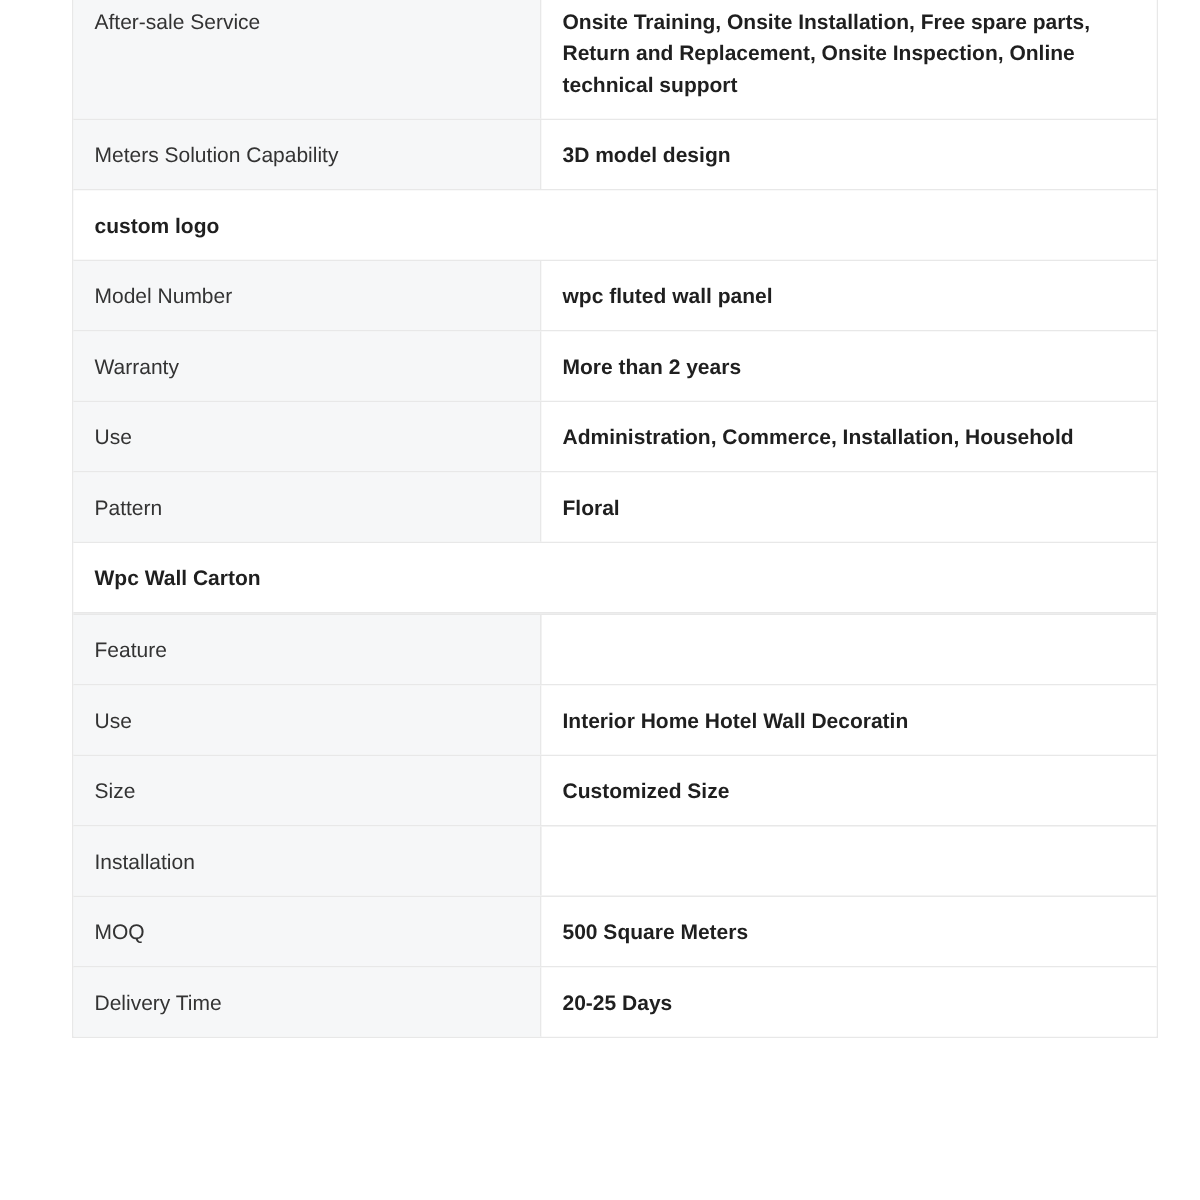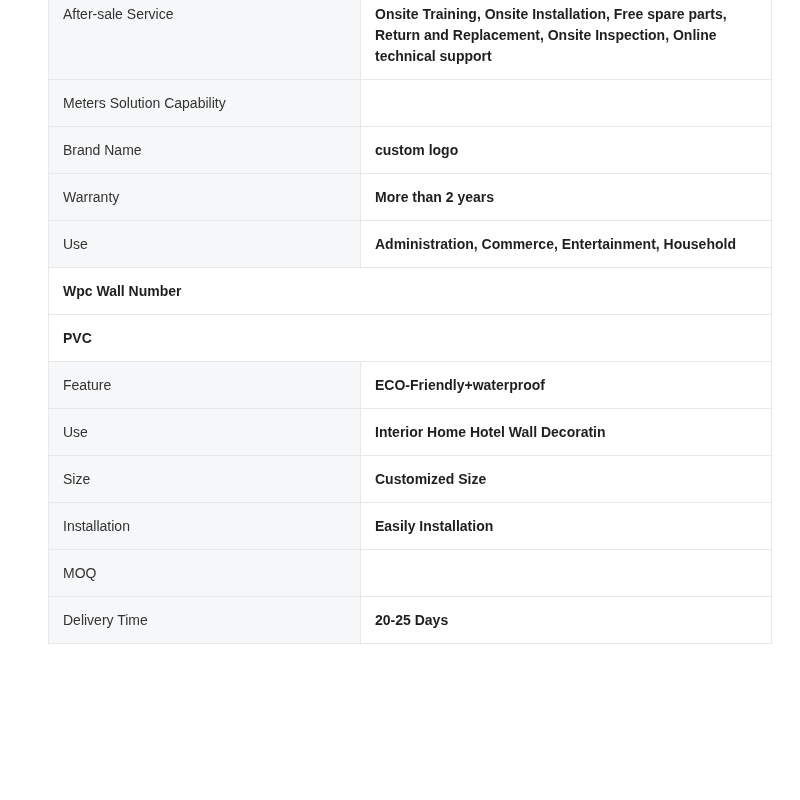--- a/index.html
+++ b/index.html
@@ -50,69 +50,75 @@
 <body>
 
 <div class="spec-table">
   <div class="spec-row">
     <div class="cell cell-label">After-sale Service</div>
     <div class="cell cell-value">Onsite Training, Onsite Installation, Free spare parts, Return and Replacement, Onsite Inspection, Online technical support</div>
   </div>
 
   <div class="spec-row">
     <div class="cell cell-label">Meters Solution Capability</div>
+    <div class="cell cell-value">3D model design</div>
   </div>
 
   <div class="spec-row">
-    <div class="cell cell-label">Brand Name</div>
     <div class="cell cell-value">custom logo</div>
   </div>
 
+  <div class="spec-row">
+    <div class="cell cell-label">Model Number</div>
+    <div class="cell cell-value">wpc fluted wall panel</div>
+  </div>
 
   <div class="spec-row">
     <div class="cell cell-label">Warranty</div>
     <div class="cell cell-value">More than 2 years</div>
   </div>
 
   <div class="spec-row">
     <div class="cell cell-label">Use</div>
-    <div class="cell cell-value">Administration, Commerce, Entertainment, Household</div>
-  </div>
-
-
-  <div class="spec-row">
-    <div class="cell cell-value">Wpc Wall Number</div>
+    <div class="cell cell-value">Administration, Commerce, Installation, Household</div>
   </div>
 
   <div class="spec-row">
-    <div class="cell cell-value">PVC</div>
+    <div class="cell cell-label">Pattern</div>
+    <div class="cell cell-value">Floral</div>
+  </div>
+
+  <div class="spec-row">
+    <div class="cell cell-value">Wpc Wall Carton</div>
+  </div>
+
+  <div class="spec-row">
   </div>
 
   <div class="spec-row">
     <div class="cell cell-label">Feature</div>
-    <div class="cell cell-value">ECO-Friendly+waterproof</div>
   </div>
 
   <div class="spec-row">
     <div class="cell cell-label">Use</div>
     <div class="cell cell-value">Interior Home Hotel Wall Decoratin</div>
   </div>
 
   <div class="spec-row">
     <div class="cell cell-label">Size</div>
     <div class="cell cell-value">Customized Size</div>
   </div>
 
   <div class="spec-row">
     <div class="cell cell-label">Installation</div>
-    <div class="cell cell-value">Easily Installation</div>
   </div>
 
   <div class="spec-row">
     <div class="cell cell-label">MOQ</div>
+    <div class="cell cell-value">500 Square Meters</div>
   </div>
 
 
   <div class="spec-row">
     <div class="cell cell-label">Delivery Time</div>
     <div class="cell cell-value">20-25 Days</div>
   </div>
 </div>
 
 </body></html>

